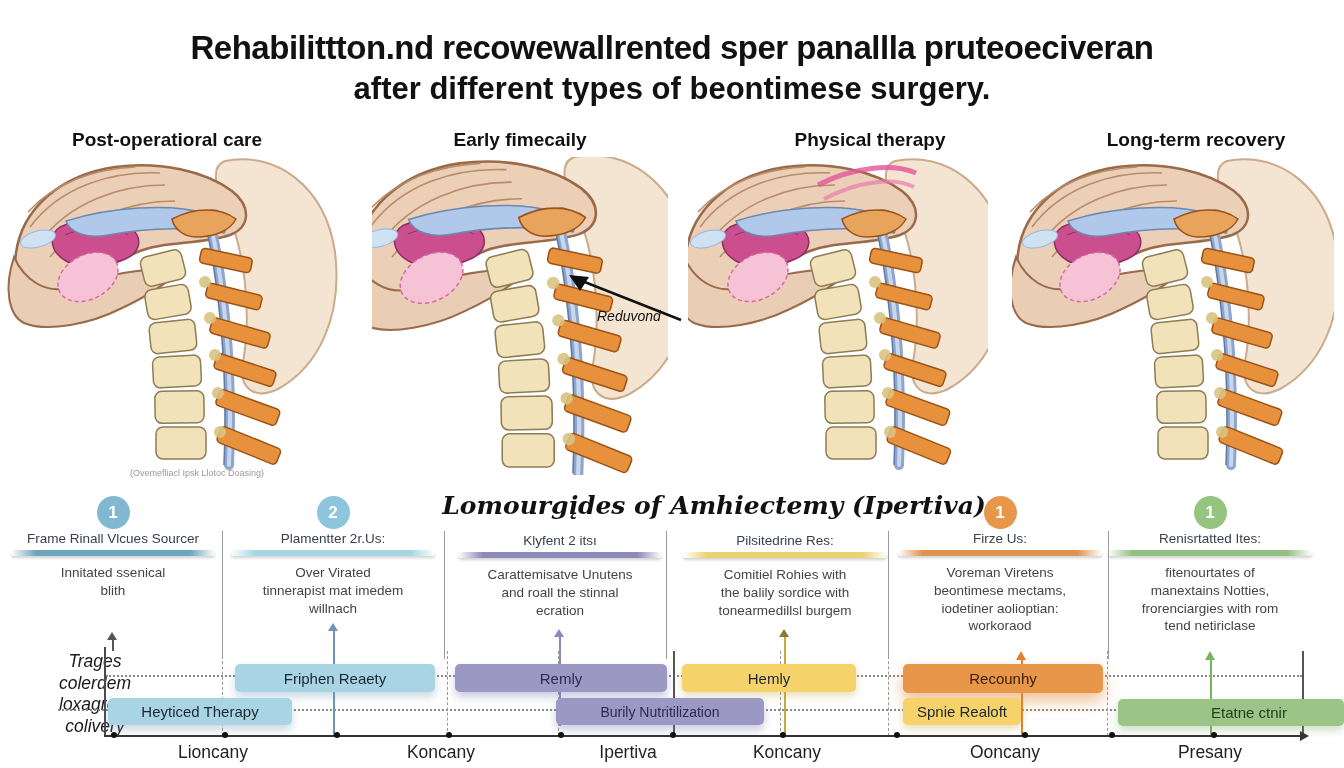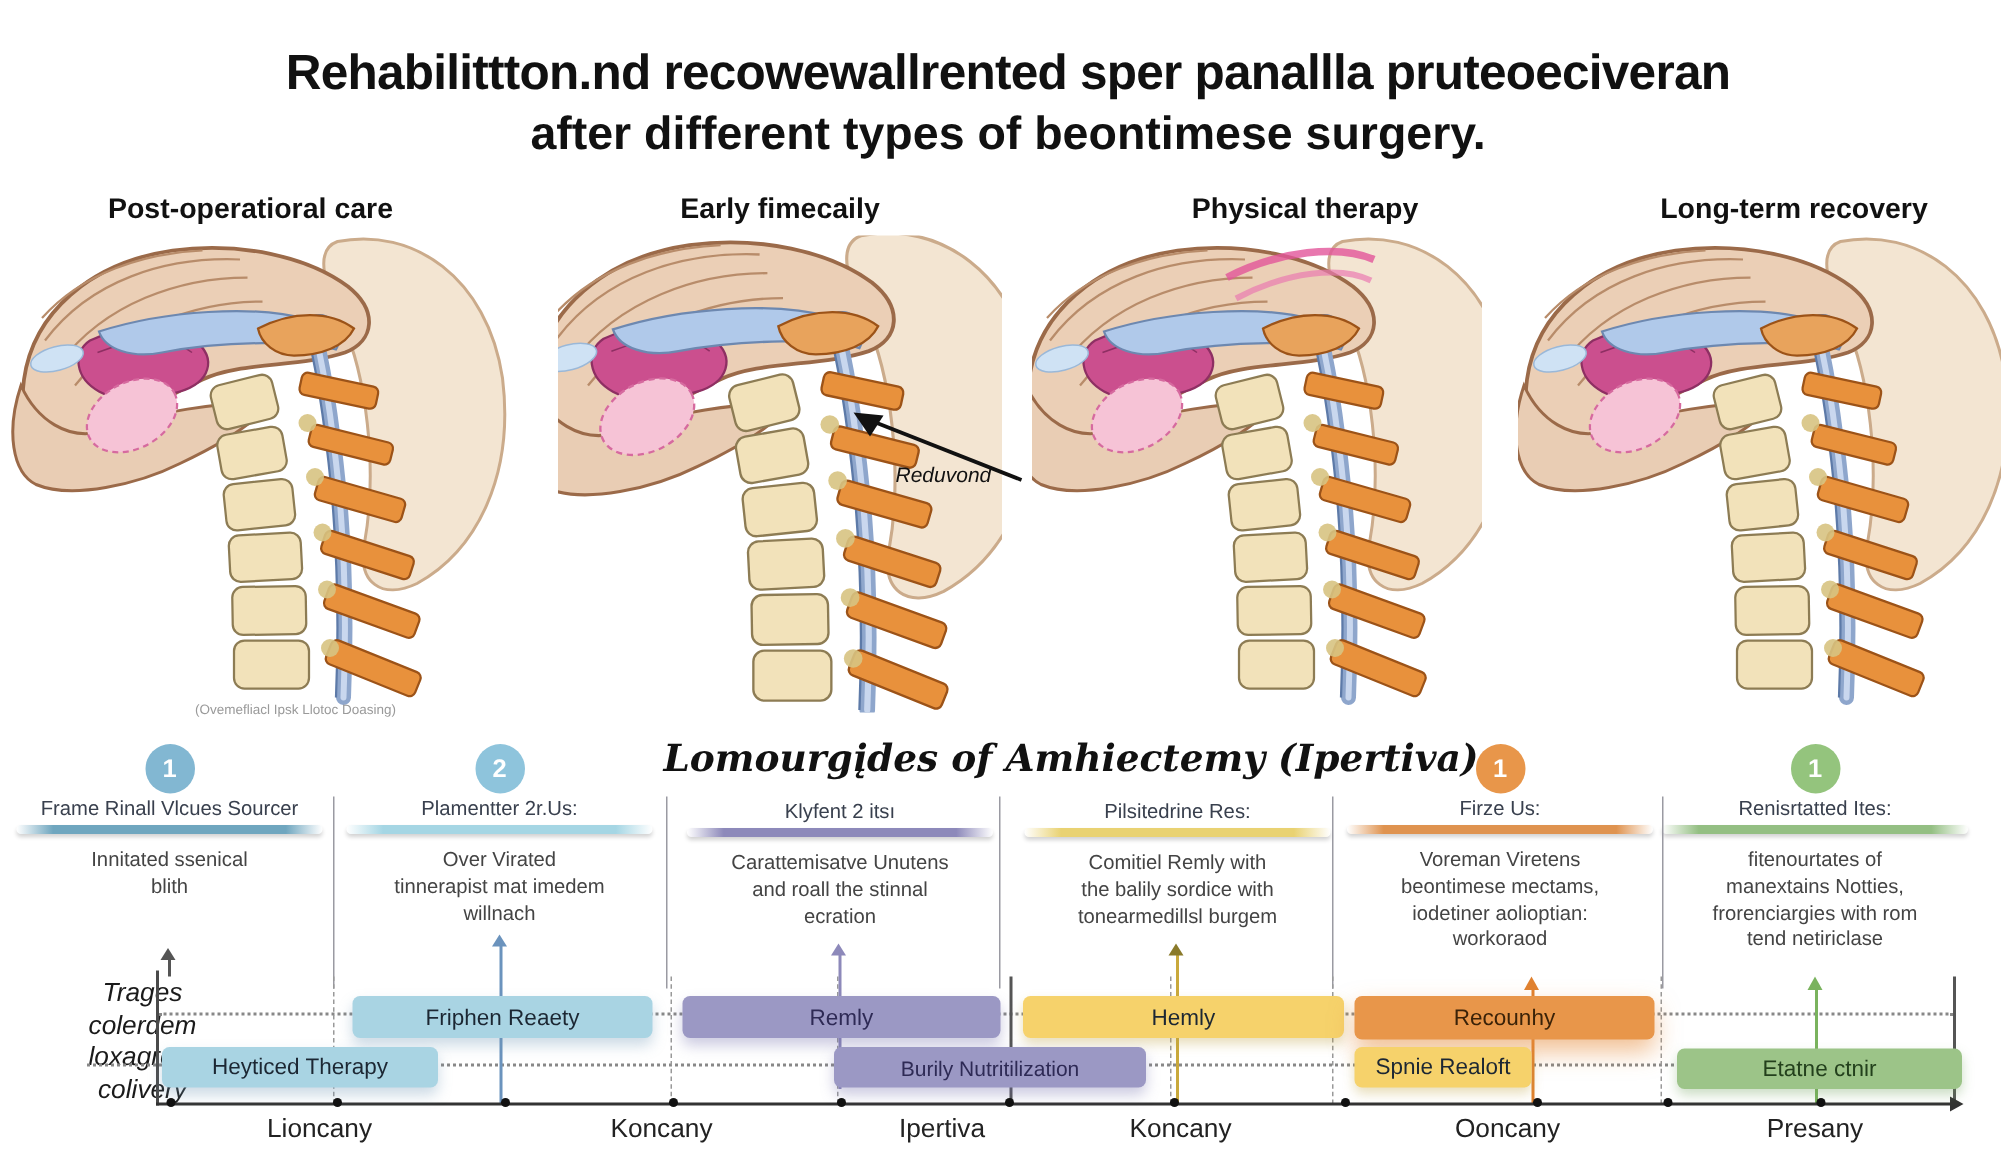--- a/index.html
+++ b/index.html
@@ -59,24 +59,24 @@
   .vdash{position:absolute;top:632px;height:85px;width:0;border-left:1.5px dashed #999;z-index:1;}
   .vsolid{position:absolute;width:0;z-index:1;}
   .ah{position:absolute;width:0;height:0;border-left:5px solid transparent;border-right:5px solid transparent;z-index:4;}
 
   .bar{position:absolute;border-radius:5px;display:flex;align-items:center;justify-content:center;
        font-size:15px;color:#1c2733;z-index:3;}
   .bar.blue{background:#a9d4e3;box-shadow:0 5px 9px rgba(110,150,180,.35);}
   .bar.purple{background:#9b98c4;box-shadow:0 5px 9px rgba(110,105,170,.35);color:#2e2a55;}
   .bar.yellow{background:#f6d26b;box-shadow:0 4px 8px rgba(190,160,60,.35);}
   .bar.orange{background:#e8964a;box-shadow:0 8px 16px rgba(230,140,60,.55);color:#3a2208;}
-  .bar.green{background:#9cc488;box-shadow:0 4px 8px rgba(110,160,90,.35);color:#23401c;}
+  .bar.green{background:#9cc488;box-shadow:0 4px 8px rgba(110,160,90,.35);color:#23401c;padding-left:36px;}
   #bar-friphen{left:235px;top:645px;width:200px;height:28px;}
   #bar-remly{left:455px;top:645px;width:212px;height:28px;}
-  #bar-hemly{left:682px;top:645px;width:214px;height:28px;}
+  #bar-hemly{left:682px;top:645px;width:174px;height:28px;}
   #bar-recounhy{left:903px;top:645px;width:200px;height:29px;}
   #bar-heyticed{left:108px;top:679px;width:184px;height:27px;}
   #bar-burily{left:556px;top:679px;width:208px;height:27px;font-size:14px;}
   #bar-spnie{left:903px;top:679px;width:118px;height:27px;}
   #bar-etaine{left:1118px;top:680px;width:190px;height:27px;}
 
   .axis-lbl{position:absolute;top:723px;width:150px;text-align:center;font-size:17.5px;color:#222;}
   #ax0{left:138px}#ax1{left:366px}#ax2{left:553px}#ax3{left:712px}#ax4{left:930px}#ax5{left:1135px}
 
   .fine-print{position:absolute;left:5px;top:757px;font-size:6.5px;color:#445080;letter-spacing:.2px;}
@@ -189,21 +189,21 @@
   <div class="col nonum" id="col3">
     <div class="lbl">Klyfent 2 itsı</div>
     <div class="ubar"></div>
     <div class="txt">Carattemisatve Unutens
 and roall the stinnal
 ecration</div>
   </div>
   <div class="col nonum" id="col4">
     <div class="lbl">Pilsitedrine Res:</div>
     <div class="ubar"></div>
-    <div class="txt">Comitiel Remly with
+    <div class="txt">Comitiel Rohies with
 the balily sordice with
 tonearmedillsl burgem</div>
   </div>
   <div class="col" id="col5">
     <div class="num">1</div>
     <div class="lbl">Firze Us:</div>
     <div class="ubar"></div>
     <div class="txt">Voreman Viretens
 beontimese mectams,
 iodetiner aolioptian:

